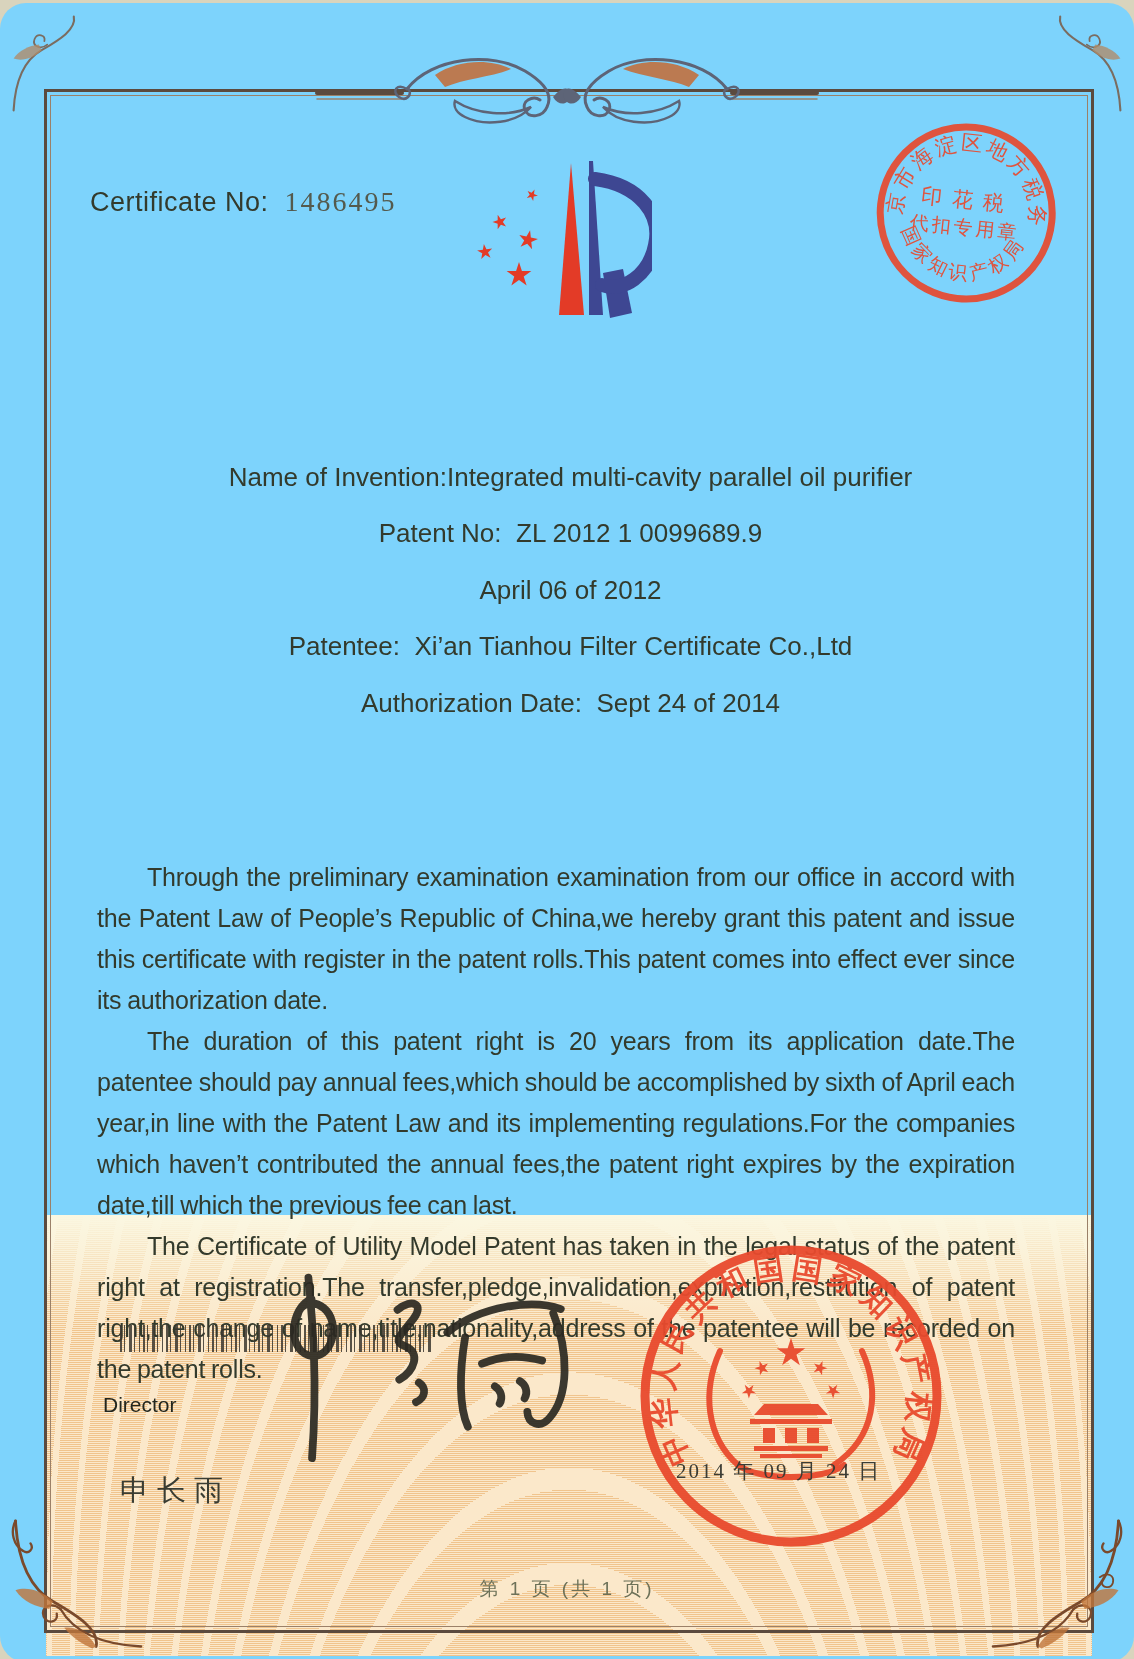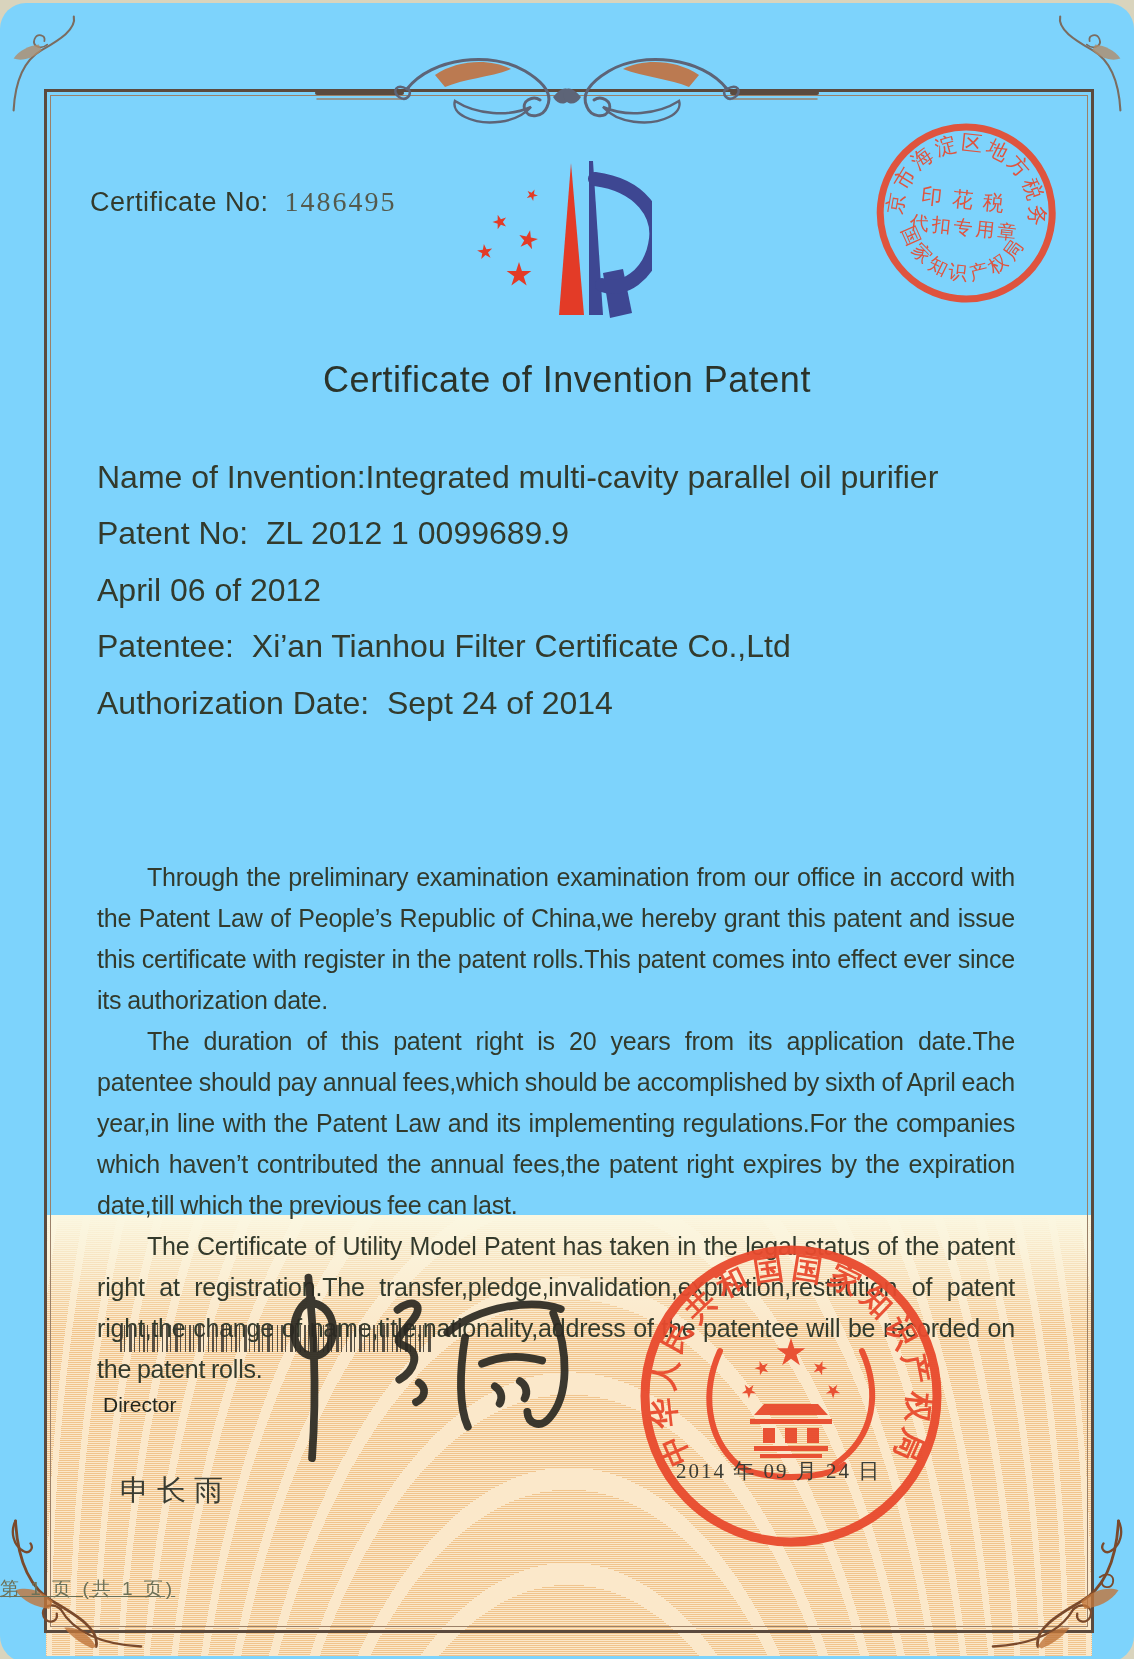--- a/index.html
+++ b/index.html
@@ -26,39 +26,39 @@
   .content{position:absolute;inset:0;z-index:5;}
   .cert-no{position:absolute;left:90px;top:183px;font-size:27px;}
   .cert-no .lbl{letter-spacing:.5px;}
   .cert-no .val{font-family:"Liberation Serif",serif;color:#545a4d;
                 letter-spacing:2px;margin-left:16px;font-size:28px;}
   .logo{position:absolute;left:452px;top:142px;}
   .tax-stamp{position:absolute;left:856px;top:100px;transform:rotate(6deg);opacity:.92;}
   .title{position:absolute;top:356px;left:0;right:0;text-align:center;
          font-size:36px;color:#2b332a;letter-spacing:.5px;}
   .fields{position:absolute;left:97px;top:446px;right:90px;}
-  .field-row{height:56.5px;display:flex;align-items:center;font-size:32px;}
+  .field-row{height:56.5px;display:flex;align-items:center;font-size:26px;justify-content:center;}
   .field-row span{white-space:pre;}
   .body-text{position:absolute;left:97px;width:918px;top:854px;font-size:25px;
              line-height:41px;text-align:justify;letter-spacing:-.2px;word-spacing:-1px;}
   .body-text p{margin:0;text-indent:2em;}
   .barcode{position:absolute;left:120px;top:1322px;width:312px;height:27px;opacity:.85;
      background-image:repeating-linear-gradient(90deg,
        #3b372f 0 2px,transparent 2px 4px,#3b372f 4px 5px,transparent 5px 9px,
        #3b372f 9px 12px,transparent 12px 14px,#3b372f 14px 15px,transparent 15px 19px,
        #3b372f 19px 20px,transparent 20px 23px);}
   .director-label{position:absolute;left:103px;top:1390px;font-size:21px;color:#23261e;}
   .signature{position:absolute;left:255px;top:1252px;transform:rotate(-3deg);}
   .director-name{position:absolute;left:120px;top:1468px;font-size:29px;color:#3a3d33;
                  letter-spacing:8px;}
   .national-seal{position:absolute;left:636px;top:1238px;opacity:.95;}
   .seal-date{position:absolute;left:676px;top:1454px;font-family:Liberation Serif, serif;
              font-size:21px;color:#3b3c34;letter-spacing:2px;z-index:6;}
-  .footer{position:absolute;left:0;right:0;top:1573px;text-align:left;font-size:19px;
-          color:#6d7158;letter-spacing:3px;text-decoration:underline;}
+  .footer{position:absolute;left:0;right:0;top:1573px;text-align:center;font-size:19px;
+          color:#6d7158;letter-spacing:3px;}
 </style>
 </head>
 <body>
 
 <div class="page">
 
   <div class="waves"></div>
 
   <div class="frame"></div>
 
@@ -159,21 +159,20 @@
           <textPath href="#tax-top" startOffset="50%" text-anchor="middle">北京市海淀区地方税务局</textPath>
         </text>
         <text fill="#e8492e" font-size="19" letter-spacing="4">
           <textPath href="#tax-bot" startOffset="50%" text-anchor="middle">国家知识产权局</textPath>
         </text>
         <text x="110" y="104" text-anchor="middle" fill="#e8492e" font-size="21" letter-spacing="10">印花税</text>
         <text x="110" y="131" text-anchor="middle" fill="#e8492e" font-size="19" letter-spacing="3">代扣专用章</text>
       </svg>
     </div>
 
-    <div class="title">Certificate of Invention Patent</div>
 
     <div class="fields">
       <div class="field-row">
         <span>Name of Invention:</span>
           <span>Integrated multi-cavity parallel oil purifier</span>
       </div>
       <div class="field-row">
         <span>Patent No:  </span>
           <span>ZL 2012 1 0099689.9</span>
       </div>

